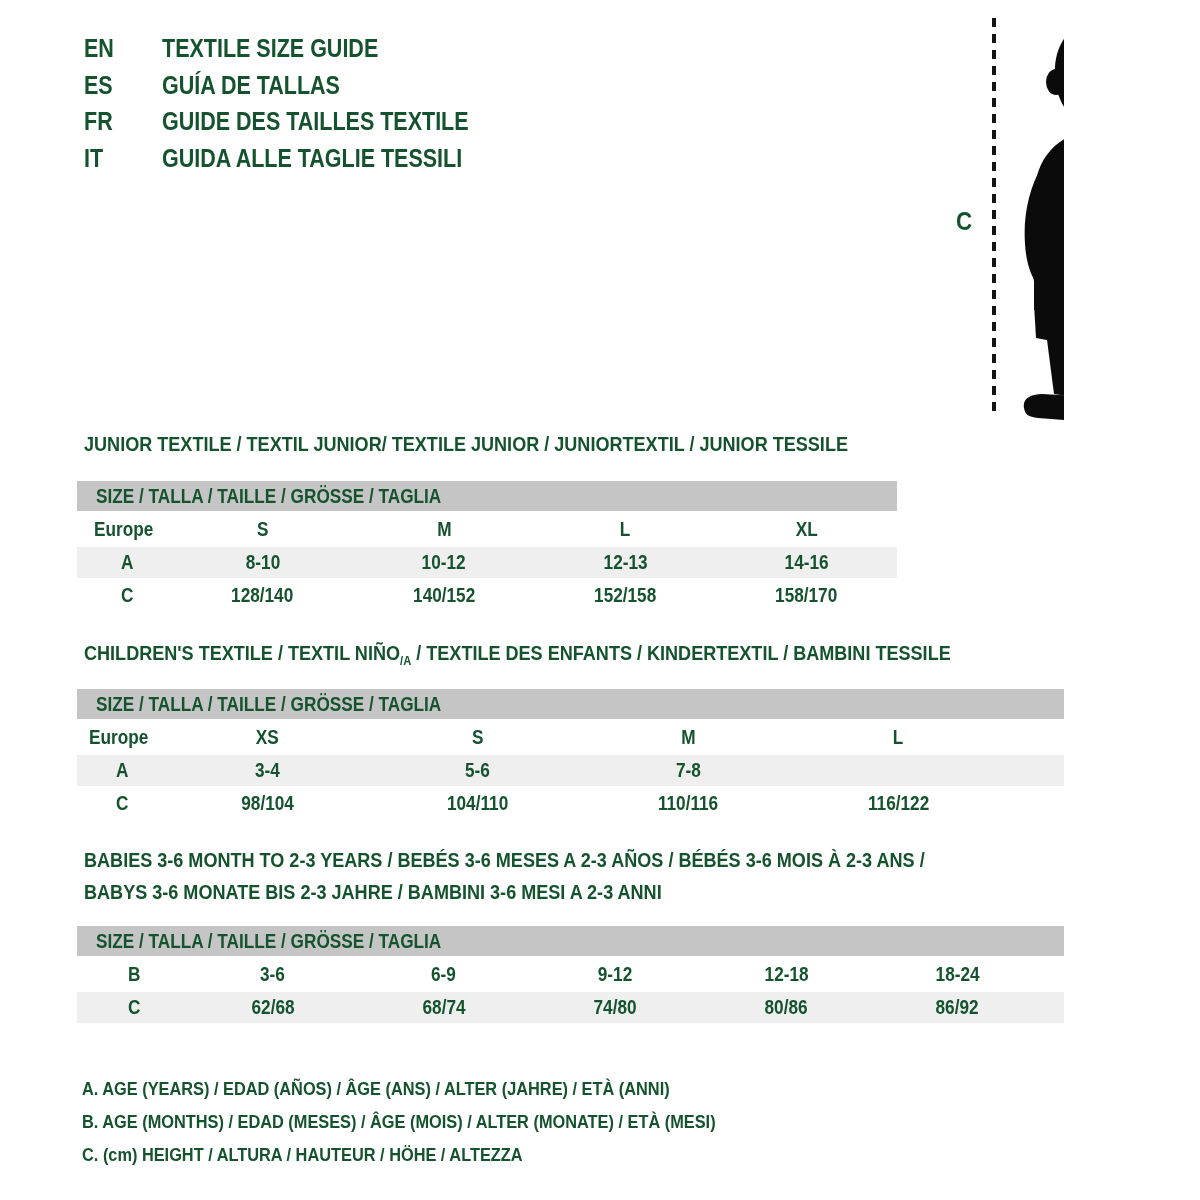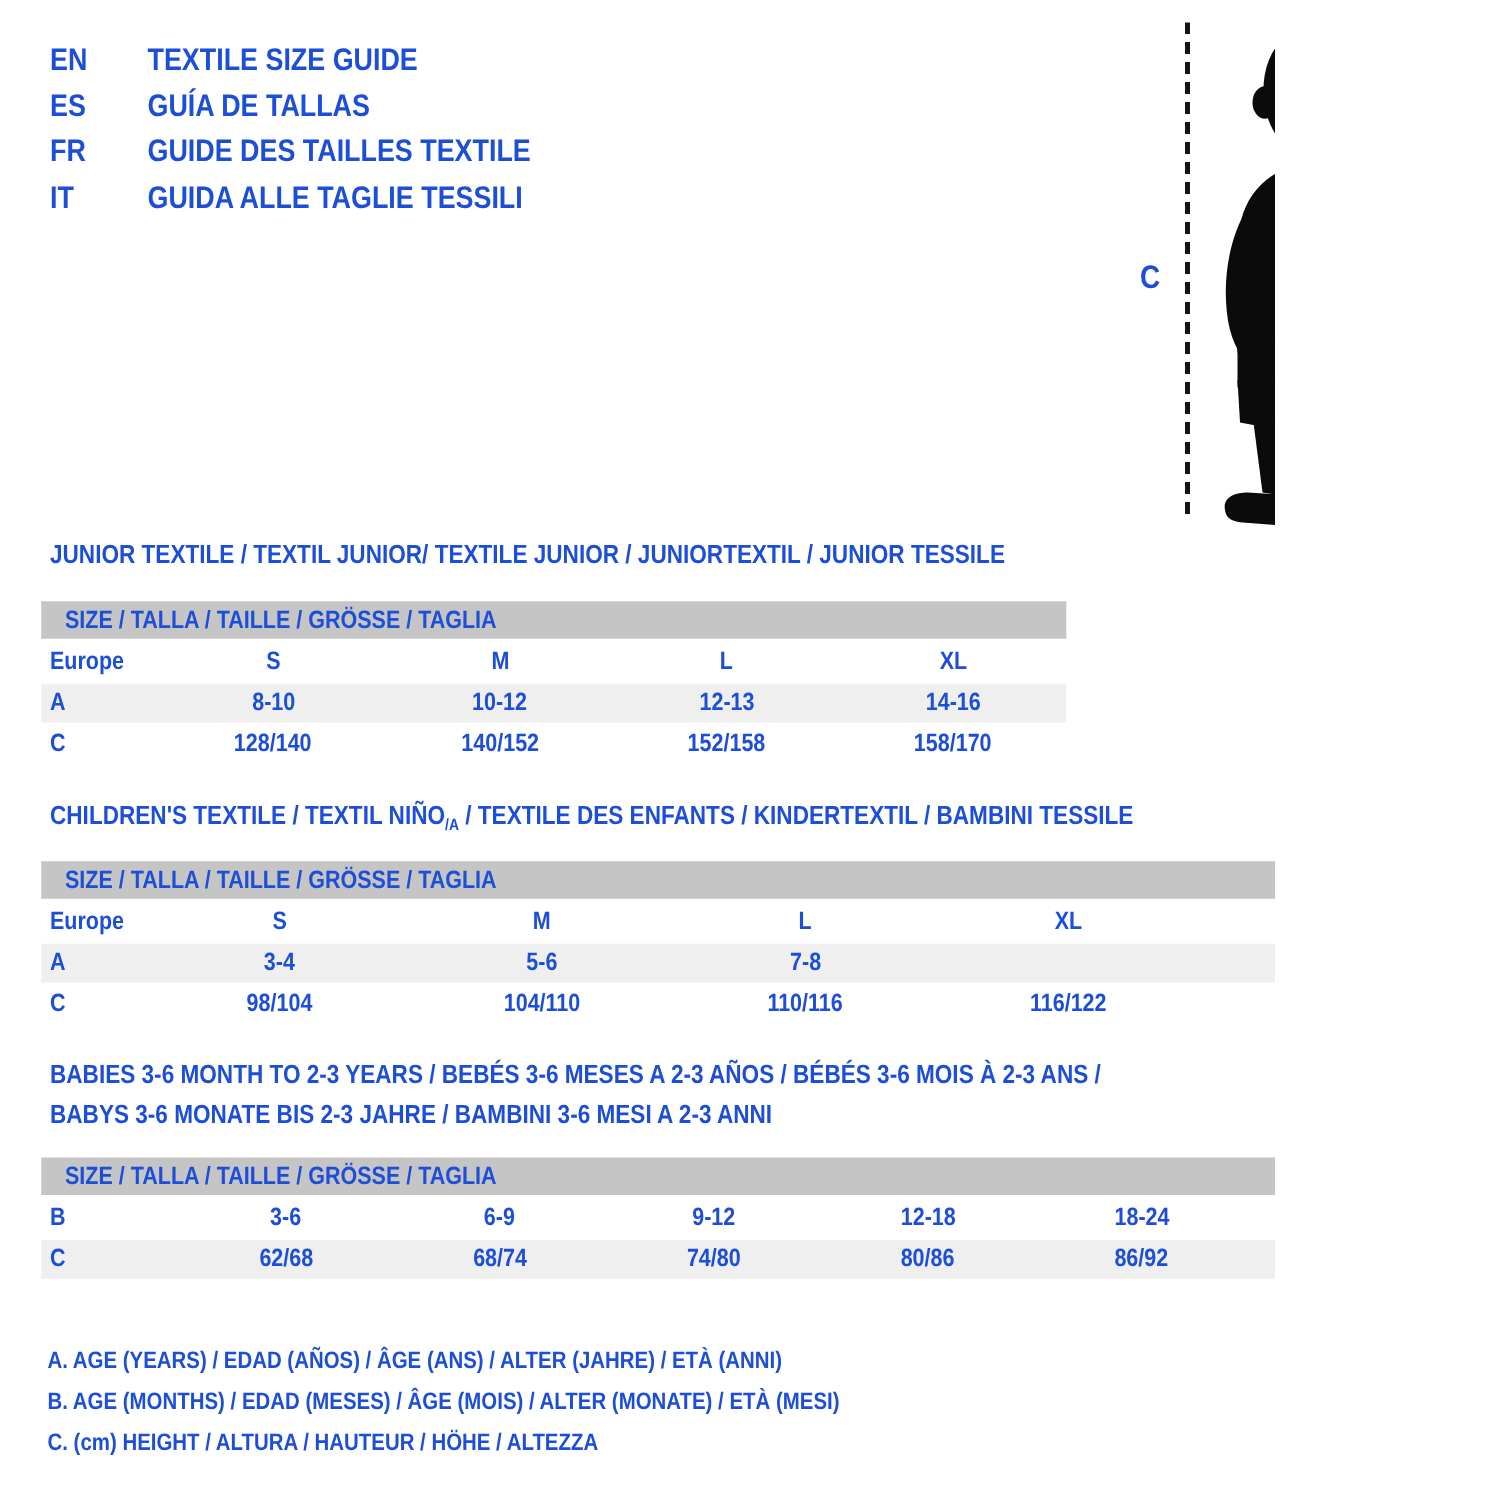--- a/index.html
+++ b/index.html
@@ -1,17 +1,17 @@
 <!DOCTYPE html>
 <html><head>
 <meta charset="utf-8">
 <style>
   html,body{margin:0;padding:0;background:#fff;}
   .page{position:relative;width:1020px;height:1200px;background:#ffffff;overflow:hidden;
-        font-family:"Liberation Sans",sans-serif;font-weight:700;color:#1d4ed8;}
+        font-family:"Liberation Sans",sans-serif;font-weight:700;color:#14532d;margin-left:44px;}
   
   .cn{display:inline-block;transform:scaleX(0.86);transform-origin:0 50%;white-space:nowrap;}
   .cnc{transform-origin:50% 50%;}
   
   .lang-block{position:absolute;left:40px;top:30px;}
   .lang-row{display:flex;height:36.5px;line-height:36.5px;font-size:25px;}
   .lang-code{width:78px;}
   
   .measure-line{position:absolute;left:948px;top:18px;width:4px;height:398px;
                 background:repeating-linear-gradient(to bottom,#141414 0 9px,transparent 9px 16px);}
@@ -27,21 +27,21 @@
   
   .tbl{position:absolute;left:33px;}
   .tbl-junior{top:481px;width:820px;}
   .tbl-children{top:689px;width:1137px;}
   .tbl-babies{top:926px;width:1137px;}
   .hdr-bar{height:30px;line-height:31px;background:#c5c5c5;padding-left:19px;font-size:20px;margin-bottom:3px;}
   .row{display:grid;height:31px;line-height:31px;margin-bottom:2px;font-size:20px;}
   .grid5{grid-template-columns:95px repeat(4,1fr);}
   .grid6{grid-template-columns:85px repeat(5,1fr);}
   .grid7{grid-template-columns:110px repeat(6,1fr);}
-  .row .lbl{padding-left:7px;text-align:left;}
+  .row .lbl{padding-left:7px;text-align:center;}
   .row .cell{text-align:center;}
   .alt{background:#efefef;}
   
   .legend{position:absolute;left:38px;top:1072px;font-size:19px;line-height:33px;}
 </style>
 </head>
 <body>
 
 <div class="page">
 
@@ -115,20 +115,21 @@
 
   <div class="section-title title-children">
     <span class="cn"><span>CHILDREN'S TEXTILE / TEXTIL NIÑO</span><span class="sub">/A</span><span> / TEXTILE DES ENFANTS / KINDERTEXTIL / BAMBINI TESSILE</span></span>
   </div>
   <div class="tbl tbl-children">
     <div class="hdr-bar">
       <span class="cn">SIZE / TALLA / TAILLE / GRÖSSE / TAGLIA</span>
     </div>
     <div class="row grid6">
       <span class="lbl"><span class="cn">Europe</span></span>
+      <span class="cell"><span class="cn cnc">XS</span></span>
       <span class="cell"><span class="cn cnc">S</span></span>
       <span class="cell"><span class="cn cnc">M</span></span>
       <span class="cell"><span class="cn cnc">L</span></span>
       <span class="cell"><span class="cn cnc">XL</span></span>
     </div>
     <div class="row grid6 alt">
       <span class="lbl"><span class="cn">A</span></span>
       <span class="cell"><span class="cn cnc">3-4</span></span>
       <span class="cell"><span class="cn cnc">5-6</span></span>
       <span class="cell"><span class="cn cnc">7-8</span></span>

